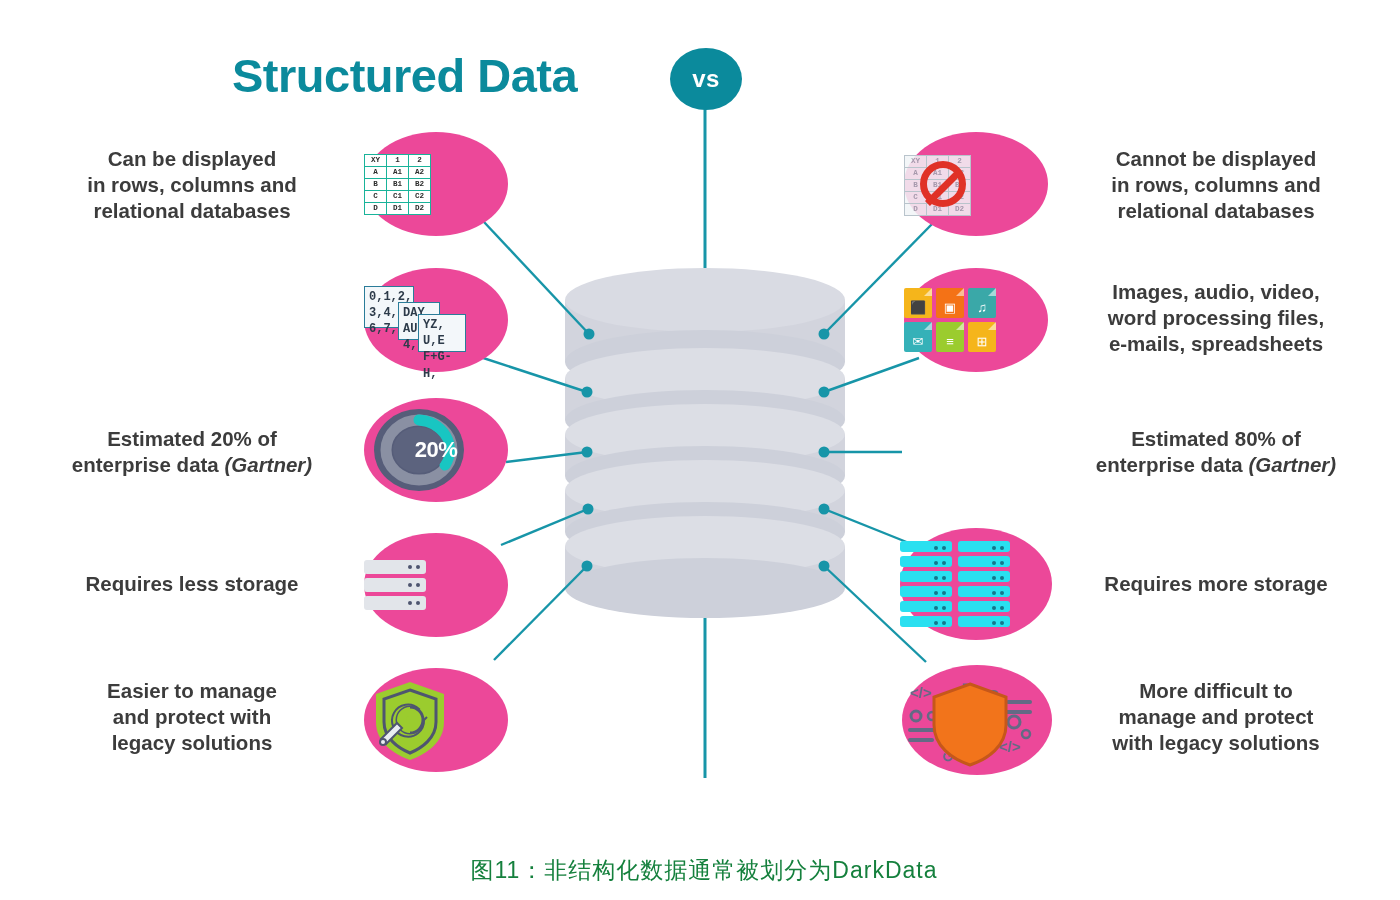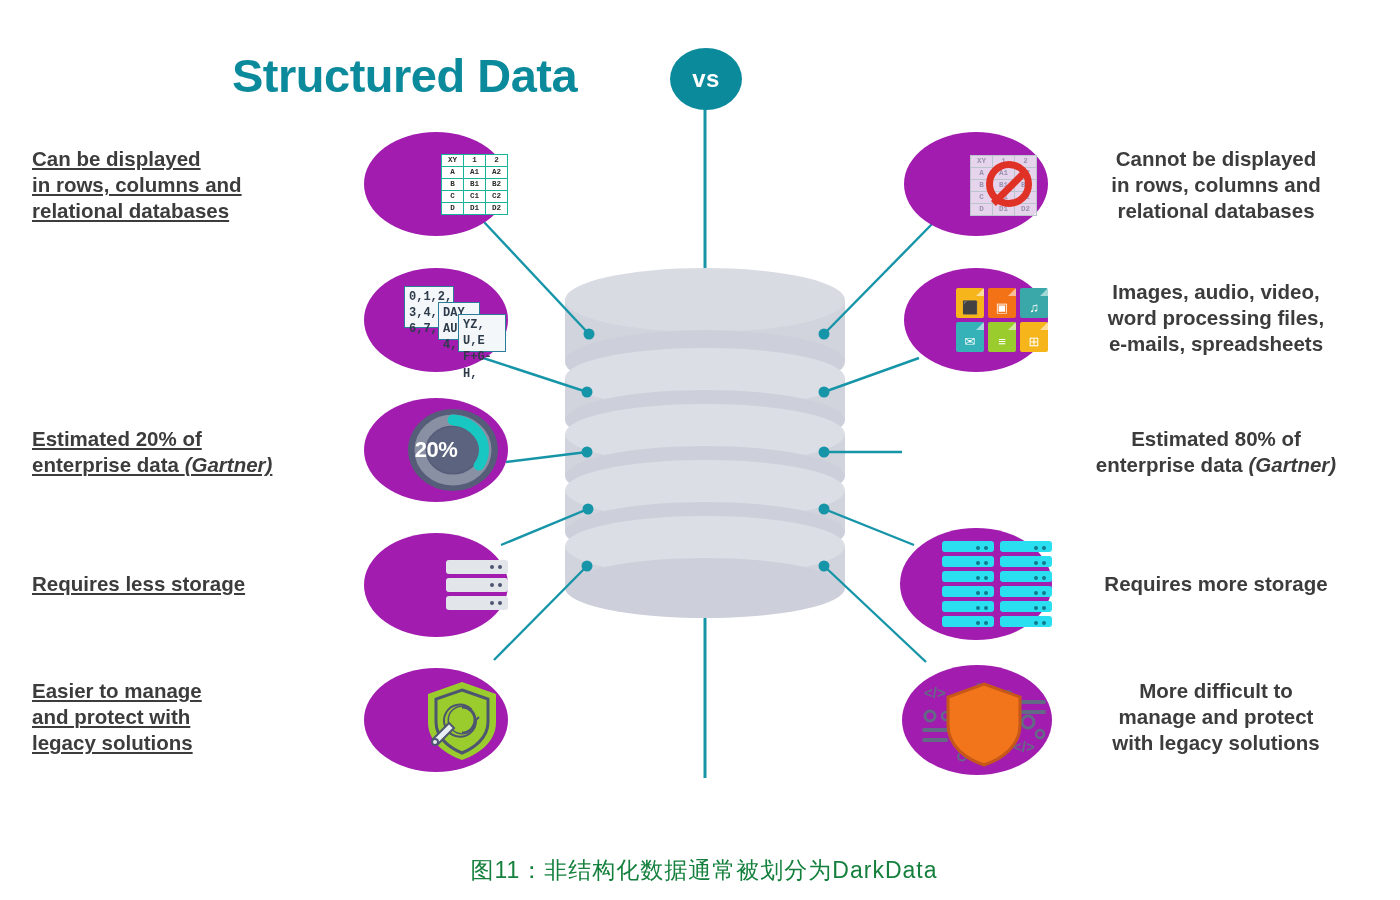--- a/index.html
+++ b/index.html
@@ -39,31 +39,31 @@
   
   .label{
     position:absolute;
     width:320px;
     font-size:20.5px;
     font-weight:bold;
     color:#3c3c3c;
     line-height:1.28;
     white-space:pre-line;
   }
-  .label.left{left:28px;text-decoration:underline;}
+  .label.left{left:28px;text-align:center;}
   .label.right{left:1052px;text-align:center;}
   .label i{font-style:italic;font-weight:bold;}
 
   
   .bubble{
     position:absolute;
     width:144px;height:104px;
     border-radius:50%;
-    background:#a21caf;
-    display:flex;align-items:center;justify-content:flex-end;
+    background:#ec4899;
+    display:flex;align-items:center;justify-content:flex-start;
   }
 
   
   .mini-table{border-collapse:collapse;}
   .mini-table td{
     border:1.4px solid #19b39a;
     background:#ffffff;
     color:#2b2b2b;
     font-size:7.6px;
     font-weight:bold;

